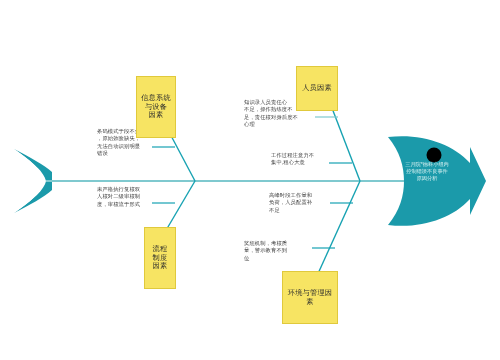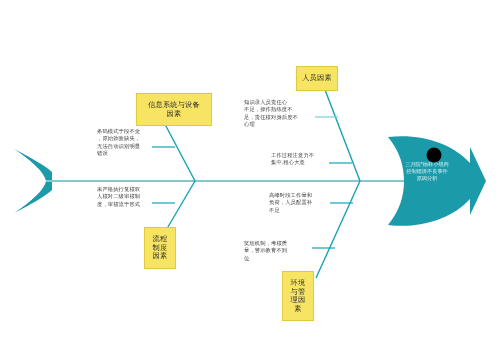--- a/index.html
+++ b/index.html
@@ -12,21 +12,21 @@
   svg.layer{position:absolute;left:0;top:0;width:500px;height:360px;}
 
   .cat-label{
     position:absolute;
     background:#f7e463;
     border:1px solid #e0c93c;
     color:#2b2b2b;
     font-size:7.2px;
     line-height:8.6px;
     letter-spacing:.2px;
-    padding:7px 4px;
+    padding:17px 4px;
     box-sizing:border-box;
     text-align:center;
     white-space:pre-line;
     z-index:4;
   }
 
   .cause-text{
     position:absolute;
     color:#3a3a3a;
     font-size:5.3px;
@@ -87,28 +87,28 @@
 
     <line x1="360" y1="181" x2="322" y2="82" stroke="#17A2B2" stroke-width="1.4"></line>
     <line x1="360" y1="181" x2="316" y2="278" stroke="#17A2B2" stroke-width="1.4"></line>
 
     <line x1="315" y1="117" x2="338" y2="117" stroke="#7fc9cf" stroke-width="1.2"></line>
     <line x1="329" y1="163" x2="352" y2="163" stroke="#17A2B2" stroke-width="1.2"></line>
     <line x1="330" y1="203" x2="353" y2="203" stroke="#17A2B2" stroke-width="1.2"></line>
     <line x1="312" y1="248" x2="335" y2="248" stroke="#17A2B2" stroke-width="1.2"></line>
   </svg>
 
-  <div class="cat-label" style="left:136px;top:93px;width:76px;font-family:Liberation Serif, serif;">信息系统与设备
+  <div class="cat-label" style="left:136px;top:76px;width:40px;font-family:Liberation Serif, serif;">信息系统与设备
 因素</div>
 
   <div class="cat-label" style="left:296px;top:66px;width:42px;">人员因素</div>
 
   <div class="cat-label" style="left:144px;top:227px;width:32px;">流程制度因素</div>
 
-  <div class="cat-label" style="left:282px;top:271px;width:32px;">环境与管理因素</div>
+  <div class="cat-label" style="left:282px;top:271px;width:56px;">环境与管理因素</div>
 
   <div class="cause-text" style="left:97px;top:128px;width:52px;">条码模式于段不全
 ，原始效验缺失，
 无法自动识别明显
 错误</div>
 
   <div class="cause-text" style="left:244px;top:99px;width:54px;">知识录人员责任心
 不足，操作熟练度不
 足，责任核对身后度不
 心理</div>

